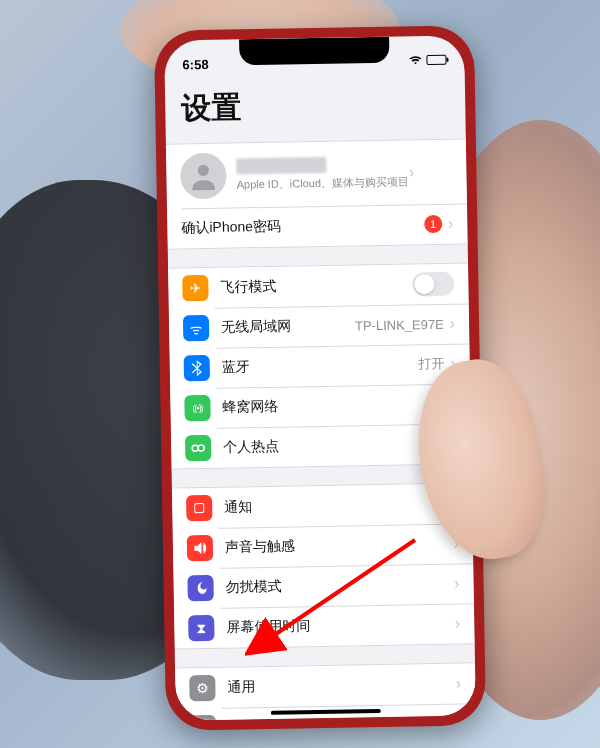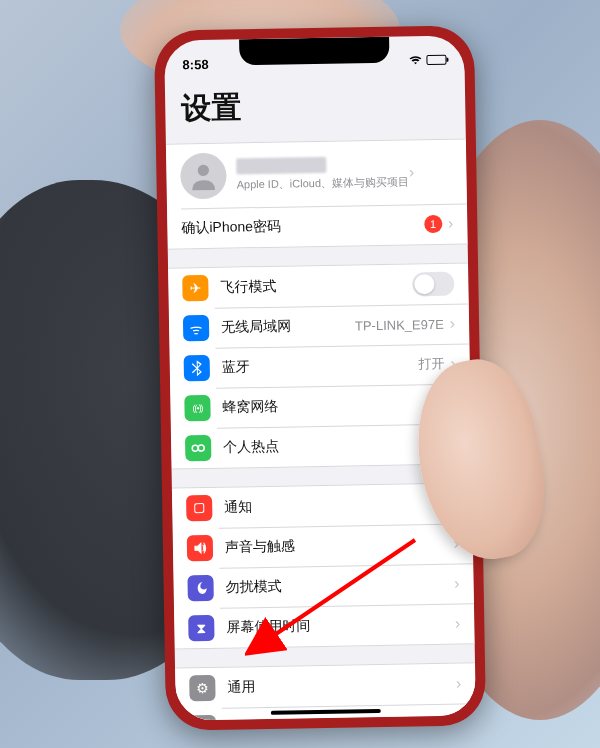--- a/index.html
+++ b/index.html
@@ -194,21 +194,21 @@
 
 <div class="bg-hand"></div>
 <div class="bg-hand2"></div>
 <div class="finger-top"></div>
 
 <div class="phone">
   <div class="screen">
     <div class="notch"></div>
 
     <div class="status-bar">
-      <span>8:58</span>
+      <span>6:58</span>
       <div class="status-right">
         <span>
           <svg width="14" height="10" viewBox="0 0 14 10">
               <path d="M7 9 L5.5 7.5 Q7 6.5 8.5 7.5 Z M3 5 Q7 2 11 5 L9.5 6.3 Q7 4.5 4.5 6.3 Z M1 3 Q7 -1 13 3 L11.8 4 Q7 0.8 2.2 4 Z" fill="#000"></path>
             </svg>
         </span>
         <span class="battery"><span class="battery-fill"></span></span>
       </div>
     </div>
 

